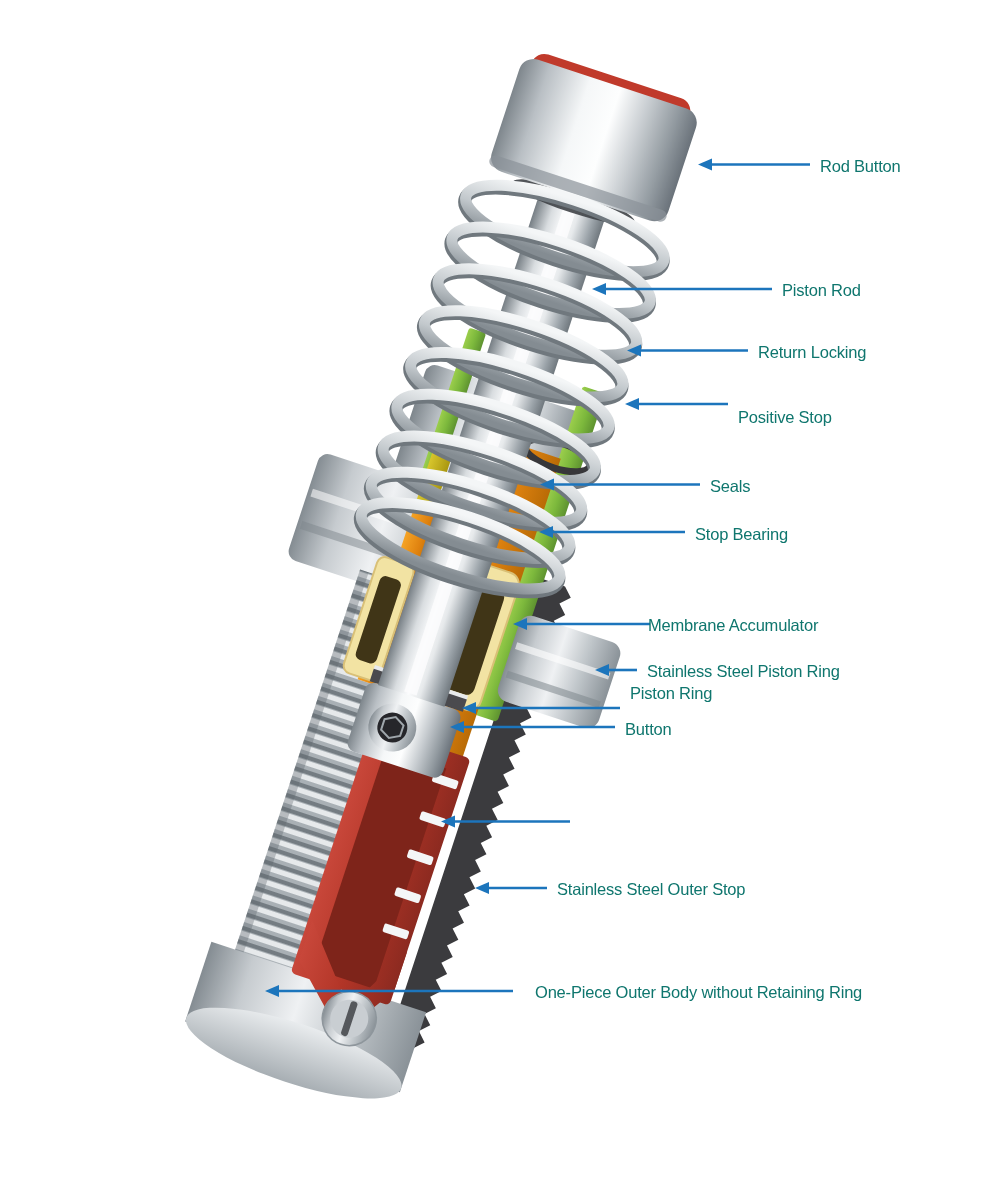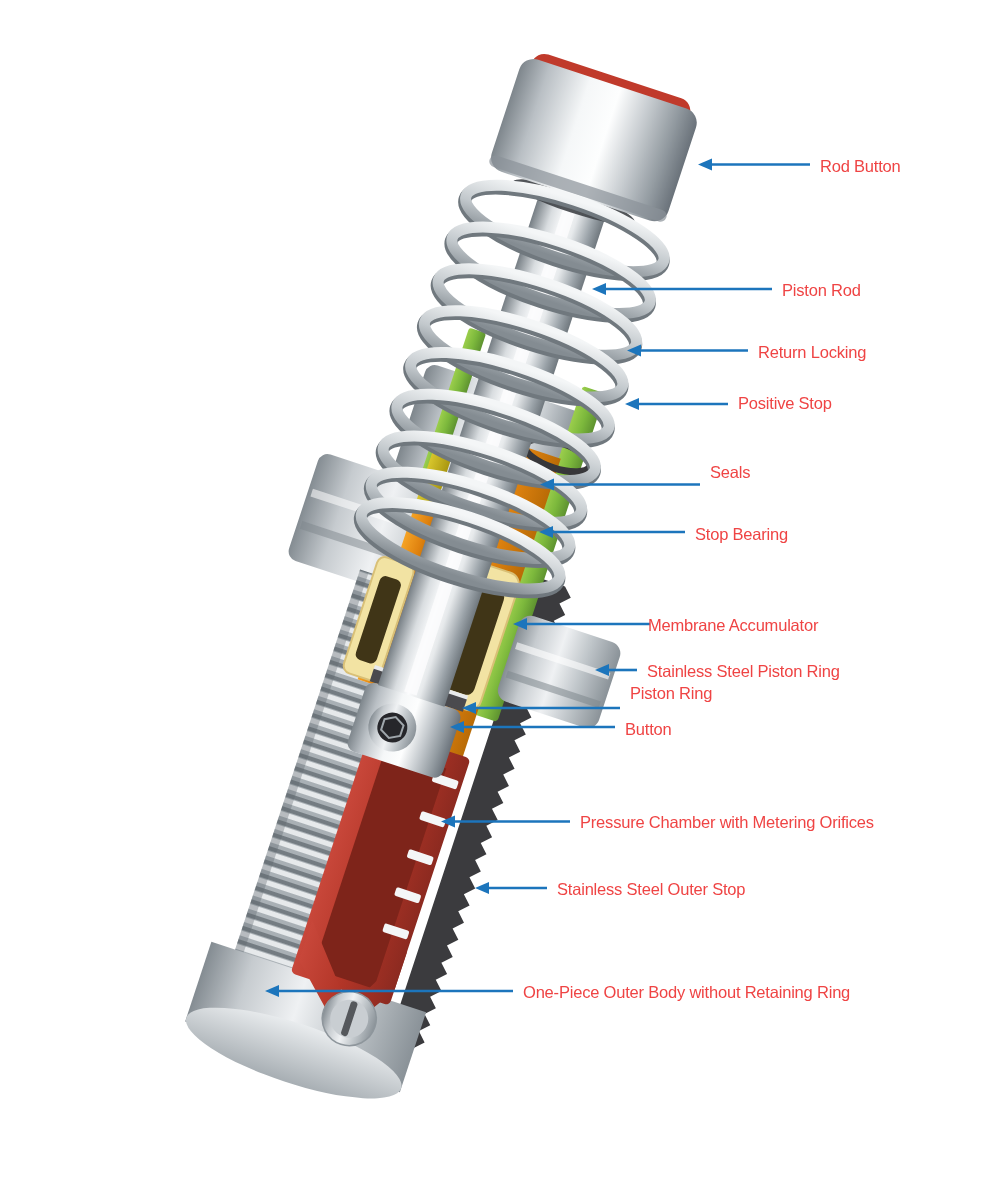--- a/index.html
+++ b/index.html
@@ -1,20 +1,20 @@
 <!DOCTYPE html>
 <html><head>
 <meta charset="utf-8">
 <style>
   html,body{margin:0;padding:0;background:#ffffff;}
   .stage{position:relative;width:984px;height:1200px;background:#ffffff;overflow:hidden;
          font-family:"Liberation Sans",sans-serif;}
   .art{position:absolute;left:0;top:0;}
   .callout{position:absolute;transform:translateY(-50%);white-space:nowrap;
-           font-size:16.5px;line-height:1;letter-spacing:-0.2px;color:#ef4444;}
+           font-size:16.5px;line-height:1;letter-spacing:-0.2px;color:#0f766e;}
 </style>
 </head>
 <body>
 
 <div class="stage">
 
 <svg class="art" width="984" height="1200" viewBox="0 0 984 1200">
   <defs>
     <linearGradient id="chromeV" x1="0" y1="0" x2="1" y2="0">
       <stop offset="0" stop-color="#7E868C"></stop>
@@ -253,24 +253,23 @@
     <g>
       <line x1="278" y1="991" x2="513" y2="991"></line>
           <polygon stroke="none" points="265,991 279,985 279,997"></polygon>
         </g>
   </g>
 </svg>
 
 <div class="callout" style="left:820px;top:165.5px">Rod Button</div>
 <div class="callout" style="left:782px;top:290px">Piston Rod</div>
 <div class="callout" style="left:758px;top:351.5px">Return Locking</div>
-<div class="callout" style="left:738px;top:403px">Positive Stop</div>
-<div class="callout" style="left:710px;top:472px">Seals</div>
+<div class="callout" style="left:738px;top:417px">Positive Stop</div>
+<div class="callout" style="left:710px;top:486px">Seals</div>
 <div class="callout" style="left:695px;top:533.5px">Stop Bearing</div>
 <div class="callout" style="left:648px;top:624.5px">Membrane Accumulator</div>
 <div class="callout" style="left:647px;top:671px">Stainless Steel Piston Ring</div>
 <div class="callout" style="left:630px;top:693px">Piston Ring</div>
 <div class="callout" style="left:625px;top:728.5px">Button</div>
-<div class="callout" style="left:580px;top:822px">Pressure Chamber with Metering Orifices</div>
 <div class="callout" style="left:557px;top:888.5px">Stainless Steel Outer Stop</div>
-<div class="callout" style="left:523px;top:991.5px">One-Piece Outer Body without Retaining Ring</div>
+<div class="callout" style="left:535px;top:991.5px">One-Piece Outer Body without Retaining Ring</div>
 
 </div>
 
 </body></html>

